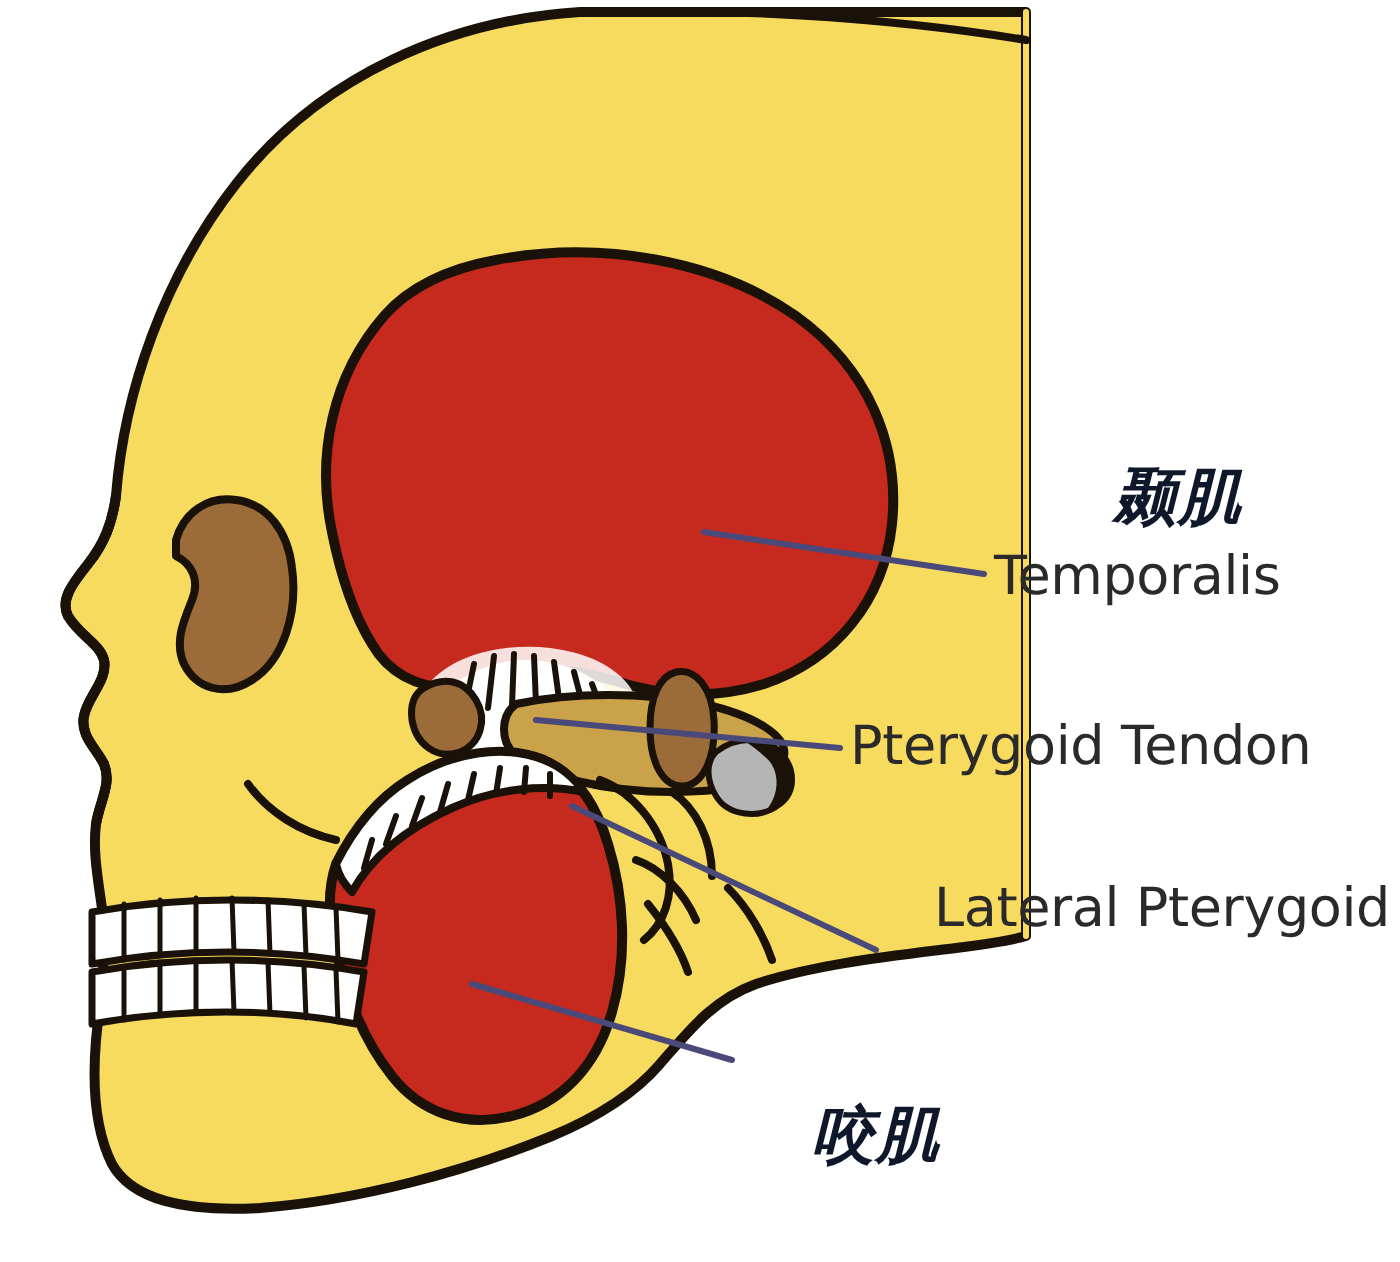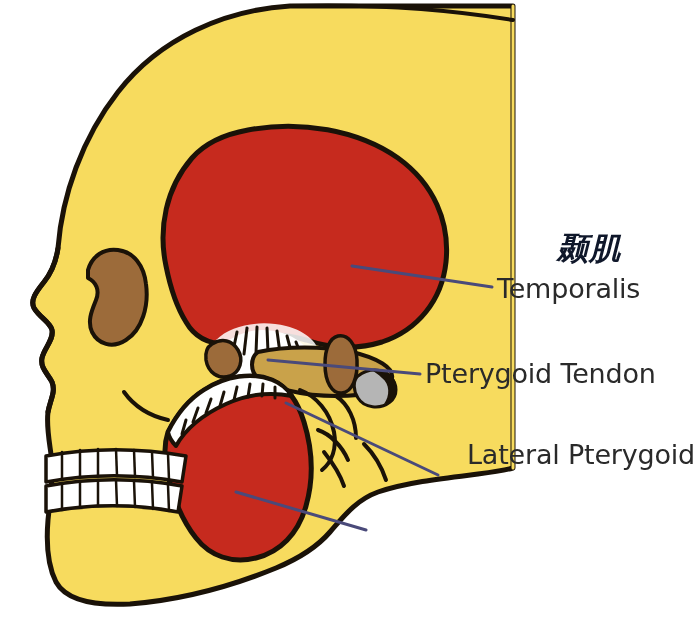--- a/index.html
+++ b/index.html
@@ -257,15 +257,16 @@
   <div class="label-layer">
     <div class="label-en" id="lbl-temporalis">Temporalis</div>
 
     <div class="label-en" id="lbl-temporalis-tdn">Pterygoid Tendon</div>
 
     <div class="label-en" id="lbl-lateral-ptg">Lateral Pterygoid</div>
 
 
     <div class="label-cn" id="lbl-cn-temporalis">颞肌</div>
 
+    <div class="label-cn" id="lbl-cn-masseter">咬肌</div>
   </div>
 
 </div>
 
 </body></html>

